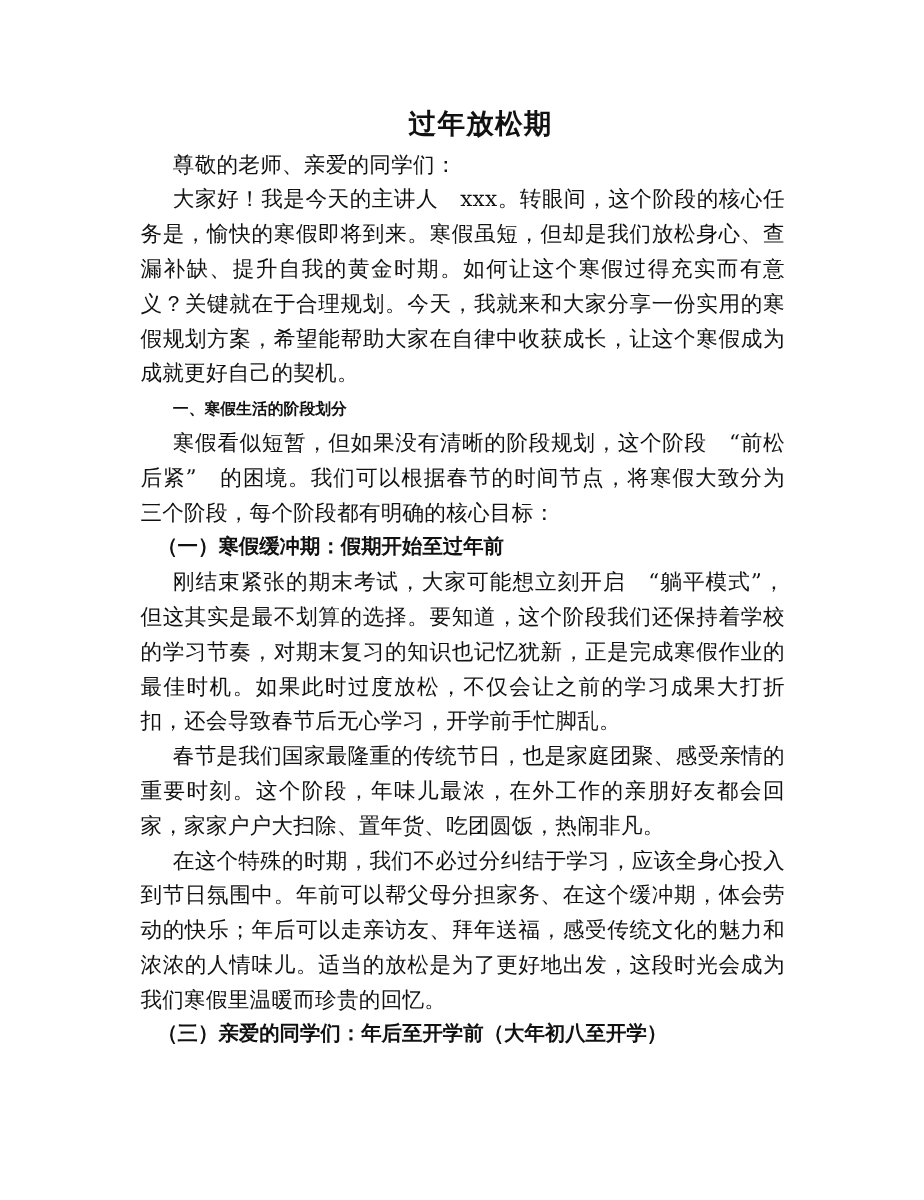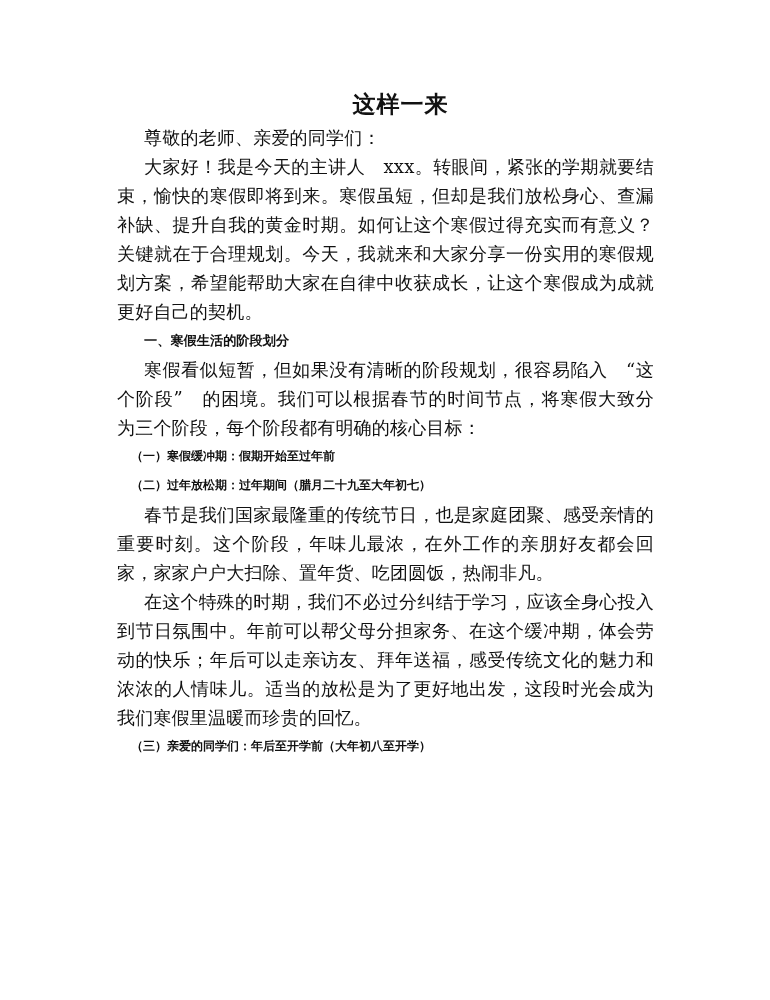--- a/index.html
+++ b/index.html
@@ -18,36 +18,36 @@
   .p {
     font-size: 18px; line-height: 29px; margin: 0;
     text-align: justify; text-indent: 27px; letter-spacing: 0.2px;
   }
   .h {
     font-size: 13.2px; line-height: 29px; margin: 0;
     font-weight: bold; text-indent: 27px;
     font-family: Liberation Serif, serif;
   }
   .h2 {
-    font-size: 12px; line-height: 29px; margin: 0;
+    font-size: 17px; line-height: 29px; margin: 0;
     font-weight: bold; text-indent: 14px;
     font-family: "DejaVu Sans", "Liberation Sans", sans-serif;
   }
 </style>
 </head>
 <body>
 
 <div class="page">
-  <div class="title">这样一来</div>
+  <div class="title">过年放松期</div>
   <p class="p">尊敬的老师、亲爱的同学们：</p>
-  <p class="p">大家好！我是今天的主讲人　xxx。转眼间，紧张的学期就要结束，愉快的寒假即将到来。寒假虽短，但却是我们放松身心、查漏补缺、提升自我的黄金时期。如何让这个寒假过得充实而有意义？关键就在于合理规划。今天，我就来和大家分享一份实用的寒假规划方案，希望能帮助大家在自律中收获成长，让这个寒假成为成就更好自己的契机。</p>
+  <p class="p">大家好！我是今天的主讲人　xxx。转眼间，这个阶段的核心任务是，愉快的寒假即将到来。寒假虽短，但却是我们放松身心、查漏补缺、提升自我的黄金时期。如何让这个寒假过得充实而有意义？关键就在于合理规划。今天，我就来和大家分享一份实用的寒假规划方案，希望能帮助大家在自律中收获成长，让这个寒假成为成就更好自己的契机。</p>
 
   <p class="h">一、寒假生活的阶段划分</p>
-  <p class="p">寒假看似短暂，但如果没有清晰的阶段规划，很容易陷入　“这个阶段”　的困境。我们可以根据春节的时间节点，将寒假大致分为三个阶段，每个阶段都有明确的核心目标：</p>
+  <p class="p">寒假看似短暂，但如果没有清晰的阶段规划，这个阶段　“前松后紧”　的困境。我们可以根据春节的时间节点，将寒假大致分为三个阶段，每个阶段都有明确的核心目标：</p>
 
   <p class="h2">（一）寒假缓冲期：假期开始至过年前</p>
+  <p class="p">刚结束紧张的期末考试，大家可能想立刻开启　“躺平模式”，但这其实是最不划算的选择。要知道，这个阶段我们还保持着学校的学习节奏，对期末复习的知识也记忆犹新，正是完成寒假作业的最佳时机。如果此时过度放松，不仅会让之前的学习成果大打折扣，还会导致春节后无心学习，开学前手忙脚乱。</p>
 
-  <p class="h2">（二）过年放松期：过年期间（腊月二十九至大年初七）</p>
   <p class="p">春节是我们国家最隆重的传统节日，也是家庭团聚、感受亲情的重要时刻。这个阶段，年味儿最浓，在外工作的亲朋好友都会回家，家家户户大扫除、置年货、吃团圆饭，热闹非凡。</p>
   <p class="p">在这个特殊的时期，我们不必过分纠结于学习，应该全身心投入到节日氛围中。年前可以帮父母分担家务、在这个缓冲期，体会劳动的快乐；年后可以走亲访友、拜年送福，感受传统文化的魅力和浓浓的人情味儿。适当的放松是为了更好地出发，这段时光会成为我们寒假里温暖而珍贵的回忆。</p>
 
   <p class="h2">（三）亲爱的同学们：年后至开学前（大年初八至开学）</p>
 </div>
 
 </body></html>

